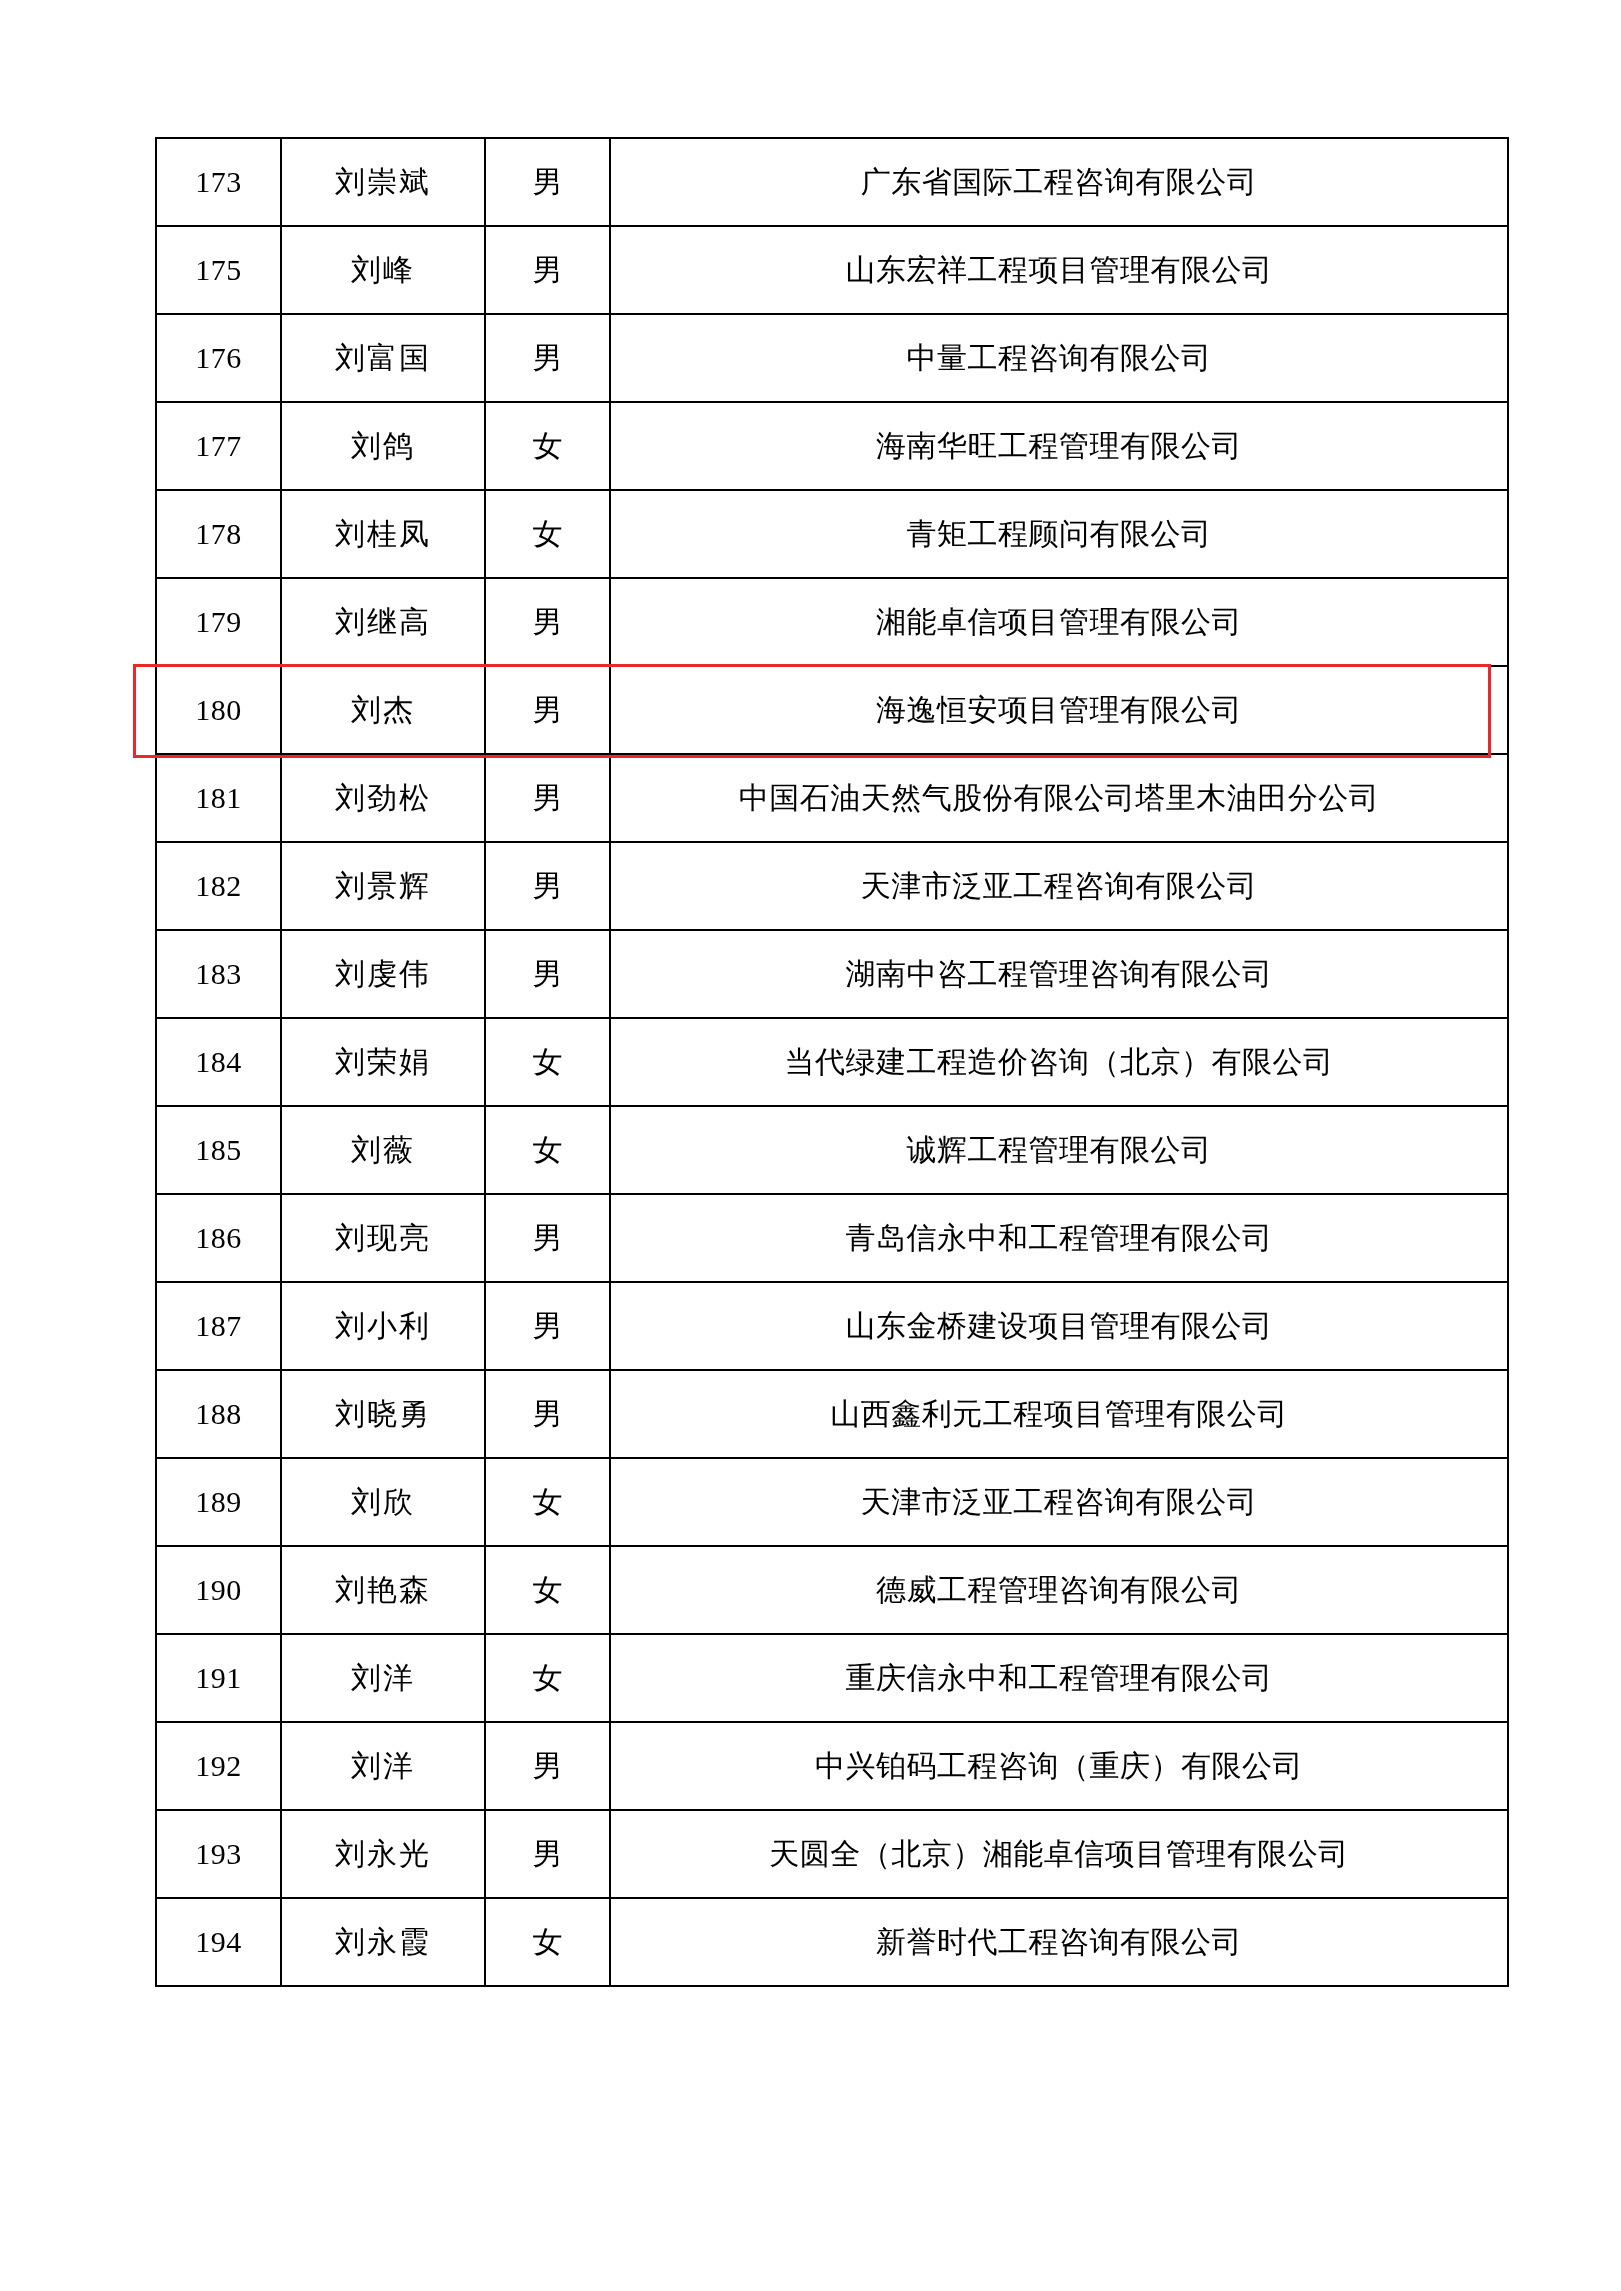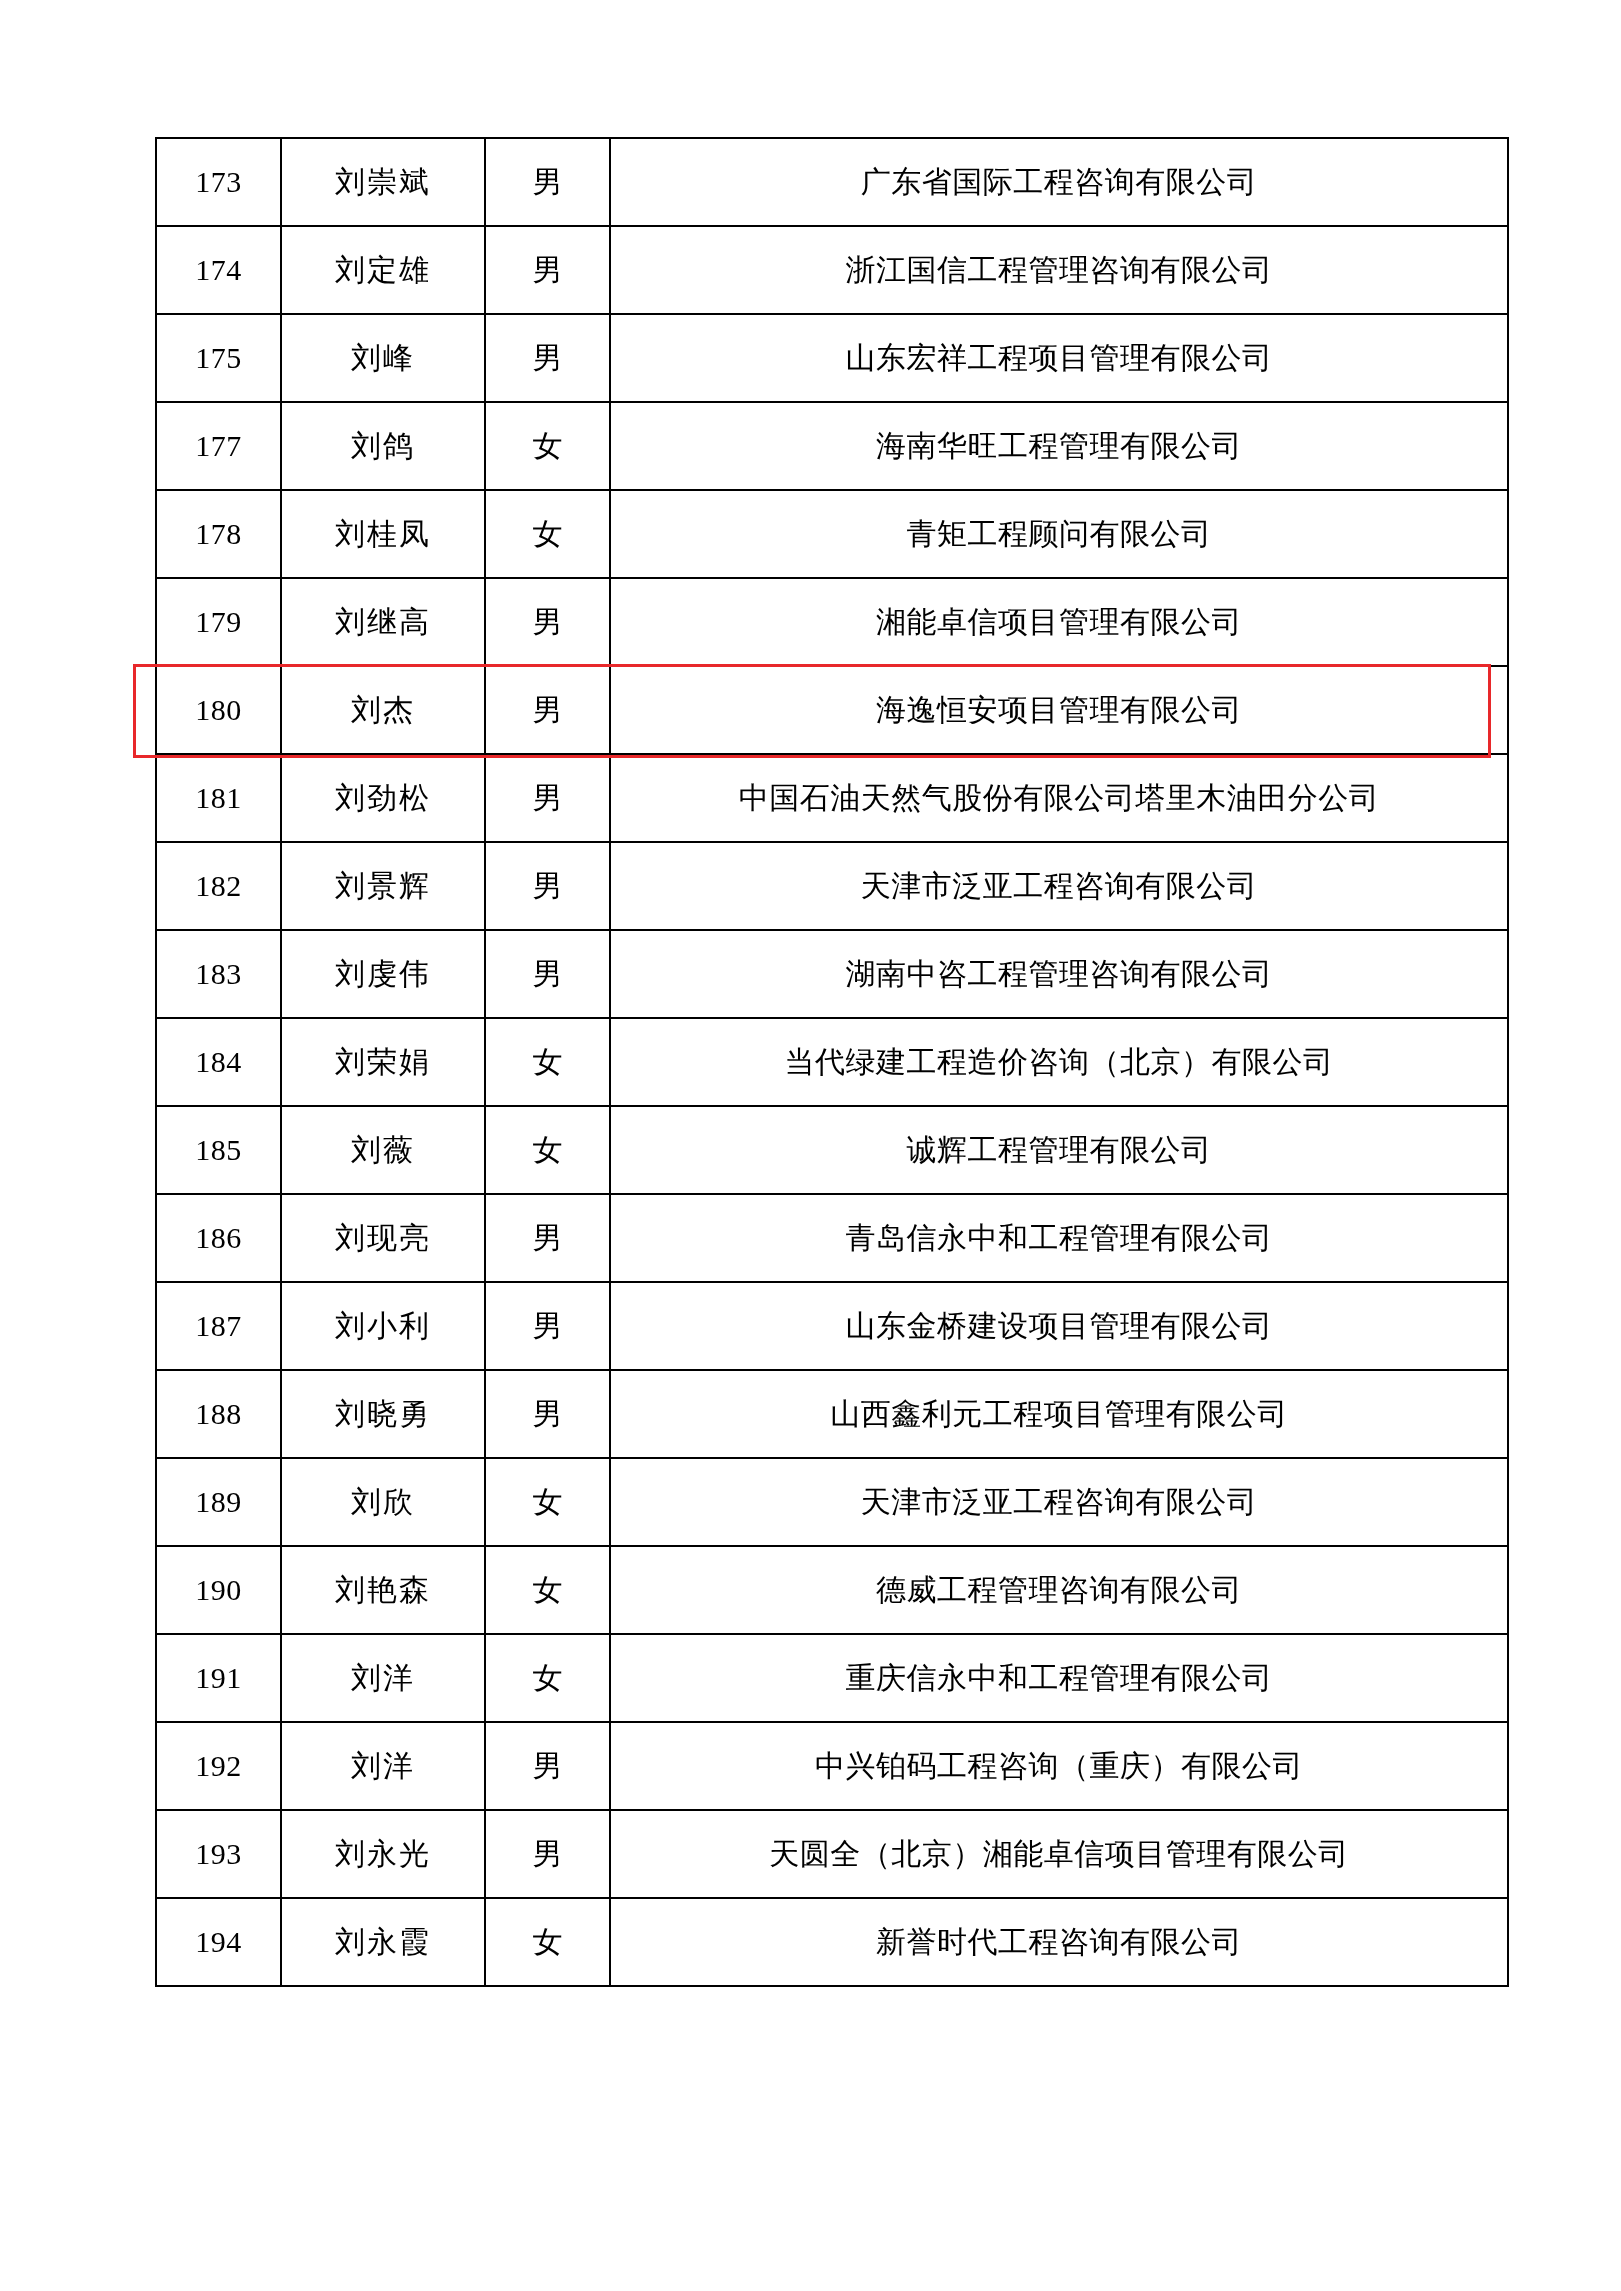--- a/index.html
+++ b/index.html
@@ -75,30 +75,30 @@
         <col class="c-org">
       </colgroup>
       <tbody id="roster-body">
           <tr>
             <td class="idx">173</td>
             <td class="name">刘崇斌</td>
             <td class="sex">男</td>
             <td class="org">广东省国际工程咨询有限公司</td>
           </tr>
           <tr>
-            <td class="idx">174</td>
-            <td class="name">刘定雄</td>
-            <td class="sex">男</td>
-            <td class="org">浙江国信工程管理咨询有限公司</td>
-          </tr>
-          <tr>
             <td class="idx">175</td>
             <td class="name">刘峰</td>
             <td class="sex">男</td>
             <td class="org">山东宏祥工程项目管理有限公司</td>
+          </tr>
+          <tr>
+            <td class="idx">176</td>
+            <td class="name">刘富国</td>
+            <td class="sex">男</td>
+            <td class="org">中量工程咨询有限公司</td>
           </tr>
           <tr>
             <td class="idx">177</td>
             <td class="name">刘鸽</td>
             <td class="sex">女</td>
             <td class="org">海南华旺工程管理有限公司</td>
           </tr>
           <tr>
             <td class="idx">178</td>
             <td class="name">刘桂凤</td>

